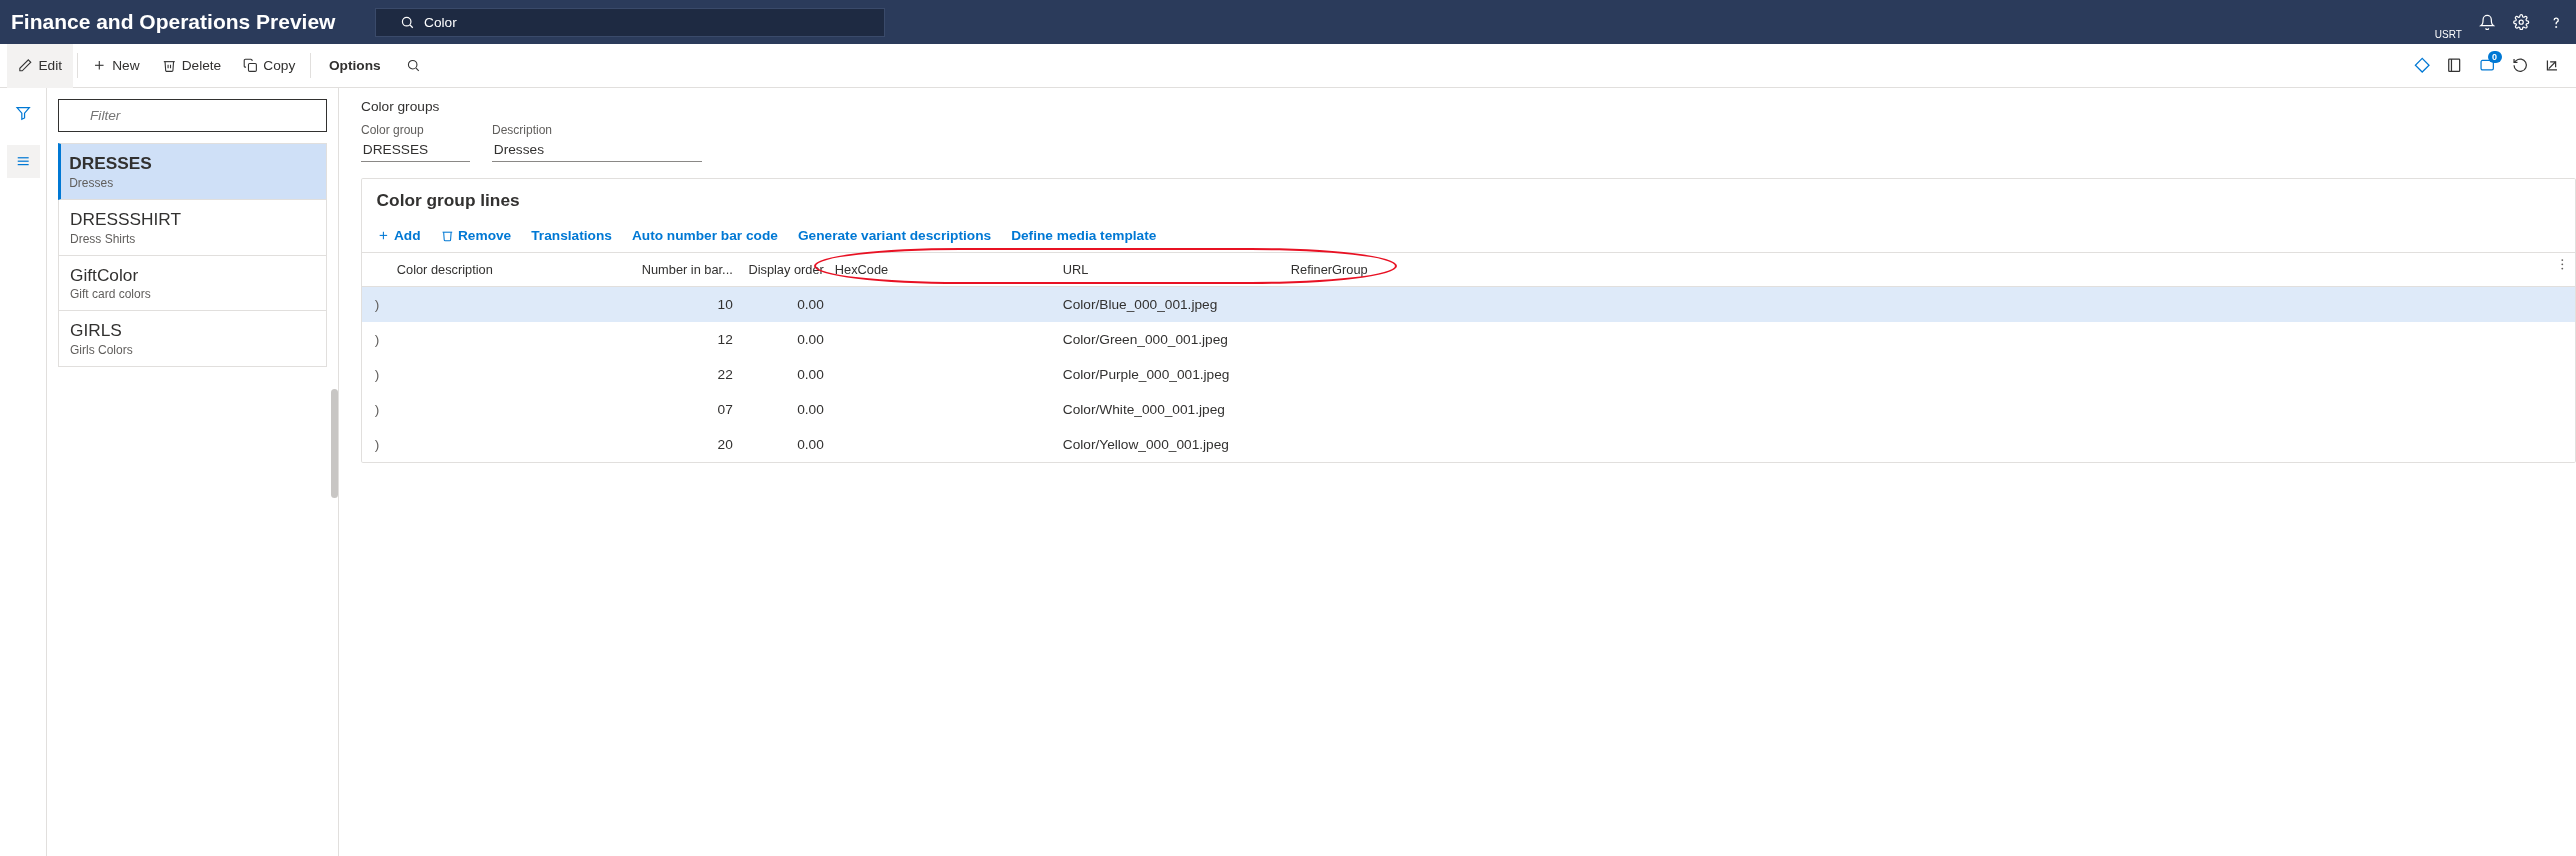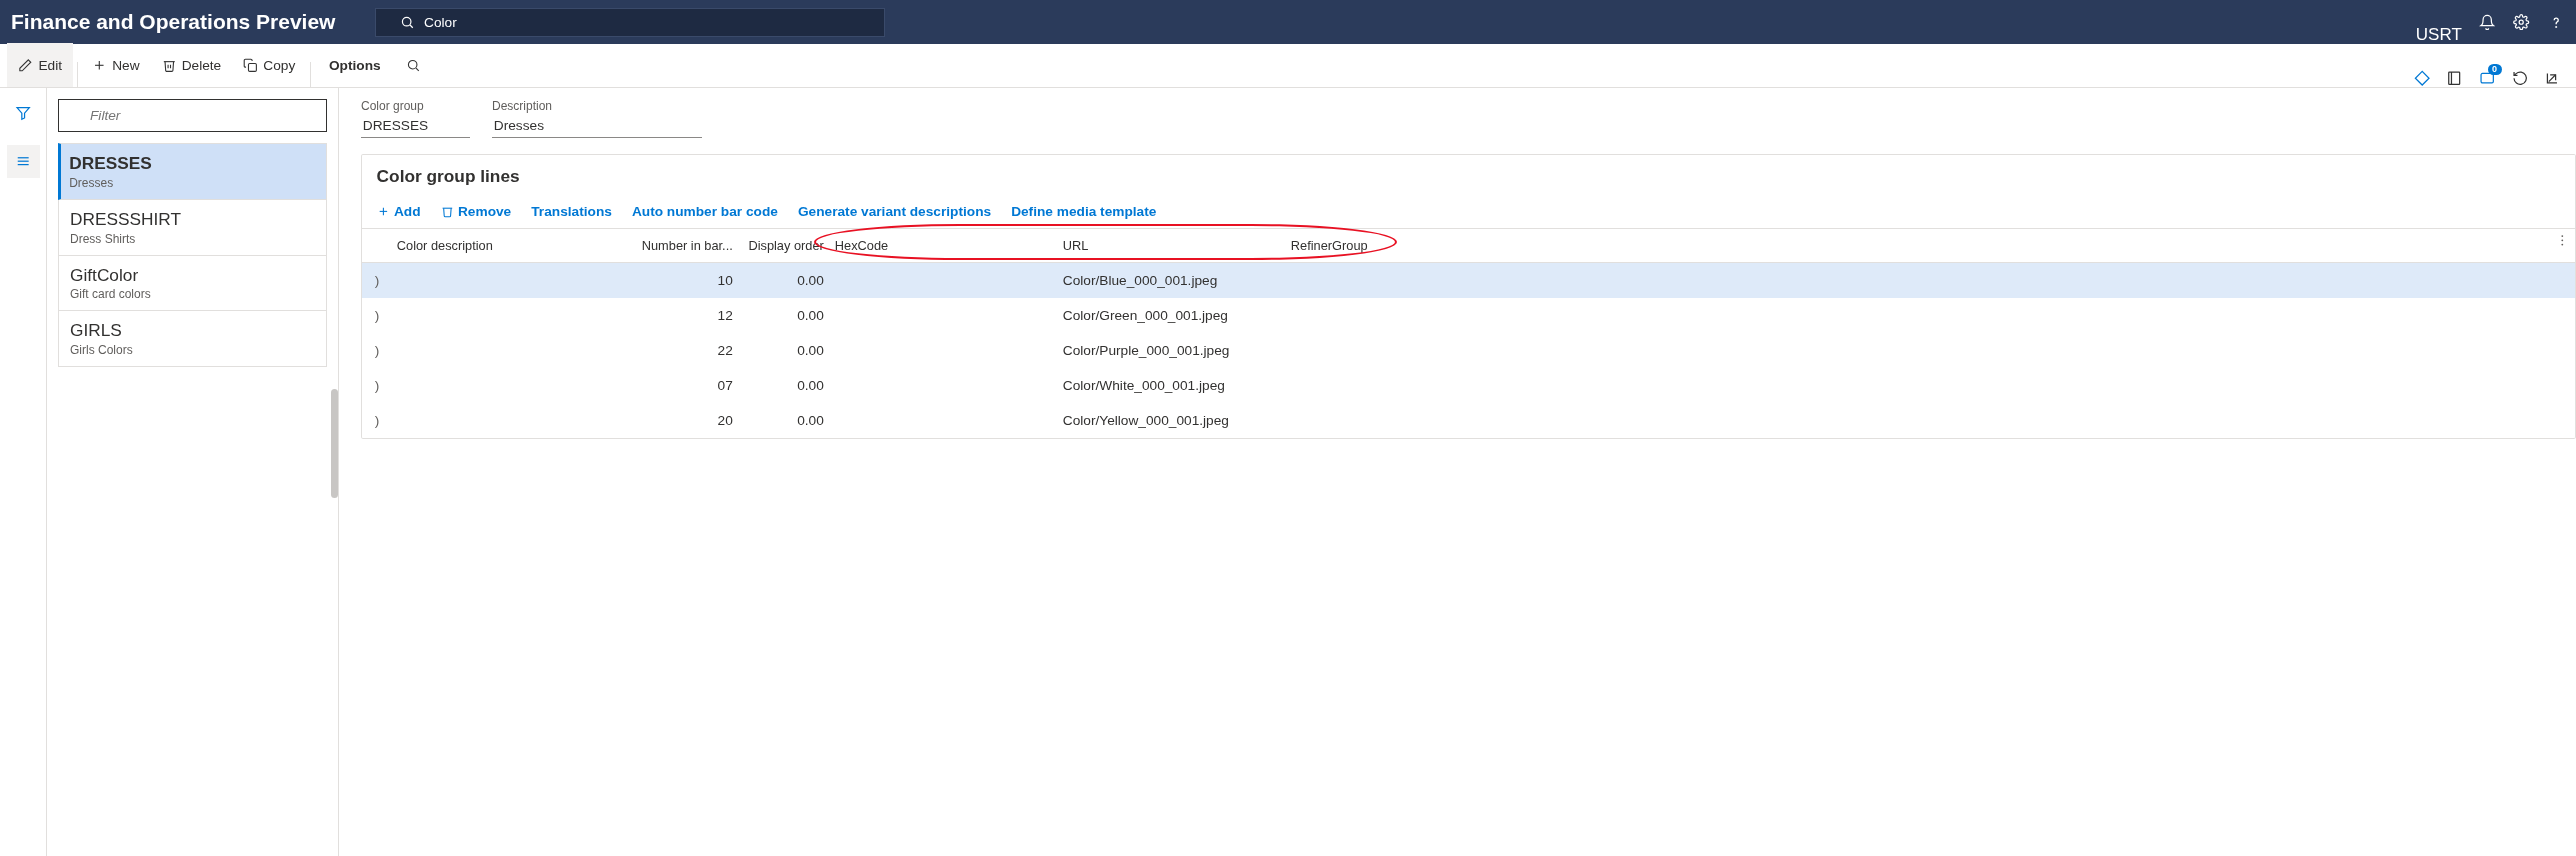--- a/index.html
+++ b/index.html
@@ -32,26 +32,26 @@
       border: 0.9px solid #3a4a6a;
       display: flex;
       align-items: center;
       padding: 0 24px;
       color: #fff;
     }
     .searchbox svg { margin-right: 9px; }
     .searchbox span { font-size: 13.7px; }
     .topbar-spacer { flex: 1; }
     .topbar-right { display: flex; align-items: center; gap: 16.4px; }
-    .topbar-user { font-size: 17px; margin-top: 25px; }
+    .topbar-user { font-size: 10px; margin-top: 25px; }
     .topicon { width: 18px; height: 18px; display: flex; align-items: center; justify-content: center; cursor: pointer; }
     
     .actionbar {
       display: flex;
-      align-items: flex-end;
+      align-items: center;
       height: 44px;
       border-bottom: 0.9px solid #e1dfdd;
       padding: 0 7.3px;
     }
     .action-btn {
       display: flex;
       align-items: center;
       gap: 5.5px;
       padding: 0 11px;
       height: 44px;
@@ -336,20 +336,21 @@
         </div>
         <div class="listitem">
           <div class="li-title">GIRLS</div>
           <div class="li-sub">Girls Colors</div>
         </div>
       </div>
     <div class="list-scroll"></div>
   </div>
 
   <div class="detail">
+    <div class="crumb">Color groups</div>
     <div class="fieldrow">
       <div class="fld">
         <div class="fld-label">Color group</div>
         <div class="fld-val">DRESSES</div>
       </div>
       <div class="fld">
         <div class="fld-label">Description</div>
         <div class="fld-val wide">Dresses</div>
       </div>
     </div>

